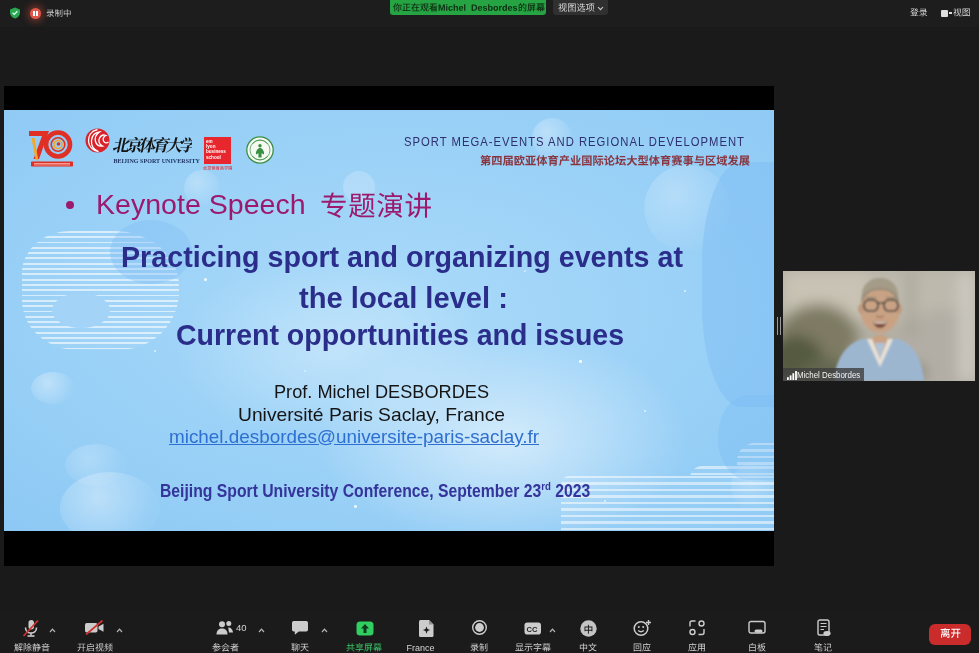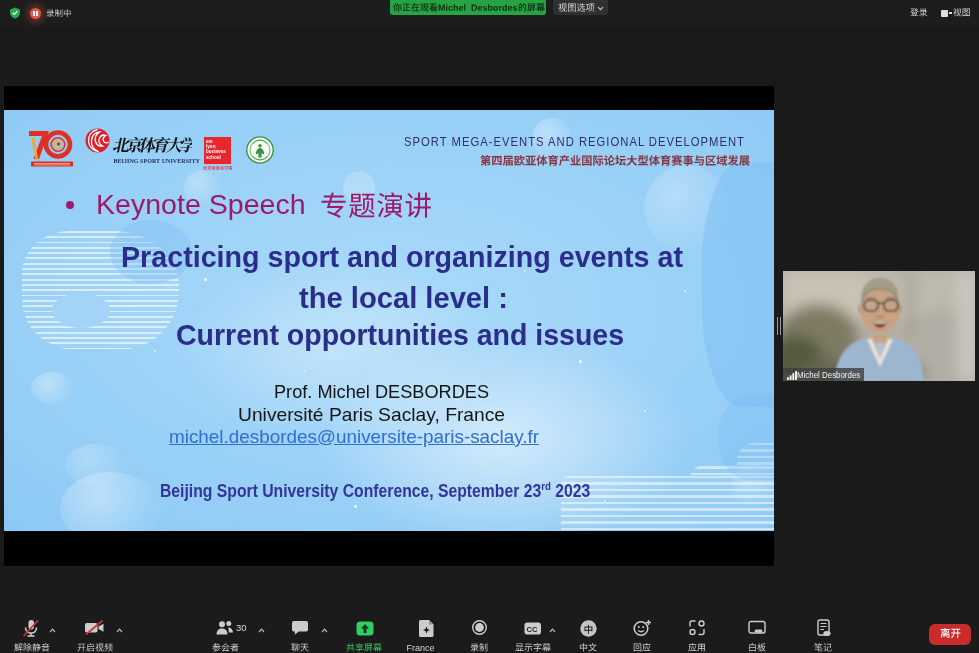--- a/index.html
+++ b/index.html
@@ -206,21 +206,21 @@
       </svg>
 <svg width="36" height="9.9" style="position:absolute;left:77px;top:32.5px;">
         <path transform="translate(0,7.7) scale(0.00900)" d="M649 -703V-418H369V-461V-703ZM52 -418V-346H288C274 -209 223 -75 54 28C74 41 101 66 114 84C299 -33 351 -189 365 -346H649V81H726V-346H949V-418H726V-703H918V-775H89V-703H293V-461L292 -418Z M1276 -311V75H1349V11H1810V73H1887V-311ZM1349 -57V-241H1810V-57ZM1436 -821C1457 -783 1482 -733 1495 -697H1154V-456C1154 -310 1143 -111 1036 31C1053 40 1085 67 1097 82C1203 -58 1227 -264 1230 -418H1869V-697H1541L1575 -708C1562 -744 1534 -800 1507 -841ZM1230 -627H1793V-488H1230Z M2450 -791V-259H2523V-725H2832V-259H2907V-791ZM2154 -804C2190 -765 2229 -710 2247 -673L2308 -713C2290 -748 2250 -800 2211 -838ZM2637 -649V-454C2637 -297 2607 -106 2354 25C2369 37 2393 65 2402 81C2552 2 2631 -105 2671 -214V-20C2671 47 2698 65 2766 65H2857C2944 65 2955 24 2965 -133C2946 -138 2921 -148 2902 -163C2898 -19 2893 8 2858 8H2777C2749 8 2741 0 2741 -28V-276H2690C2705 -337 2709 -397 2709 -452V-649ZM2063 -668V-599H2305C2247 -472 2142 -347 2039 -277C2050 -263 2068 -225 2074 -204C2113 -233 2152 -269 2190 -310V79H2261V-352C2296 -307 2339 -250 2359 -219L2407 -279C2388 -301 2318 -381 2280 -422C2328 -490 2369 -566 2397 -644L2357 -671L2343 -668Z M3701 -501C3699 -151 3688 -35 3446 30C3459 43 3477 67 3483 83C3743 9 3762 -129 3764 -501ZM3728 -84C3795 -34 3881 38 3923 82L3968 34C3925 -9 3837 -78 3770 -126ZM3428 -386C3376 -178 3261 -42 3049 25C3064 40 3081 65 3088 83C3315 3 3438 -144 3493 -371ZM3133 -397C3113 -323 3080 -248 3037 -197C3054 -189 3081 -172 3093 -162C3135 -217 3174 -301 3196 -383ZM3544 -609V-137H3608V-550H3854V-139H3922V-609H3742L3782 -714H3950V-781H3518V-714H3709C3699 -680 3686 -640 3672 -609ZM3114 -753V-529H3039V-461H3248V-158H3316V-461H3502V-529H3334V-652H3479V-716H3334V-841H3266V-529H3176V-753Z" fill="#d6d6d6"></path>
       </svg>
 <svg class="abs" style="left:214.5px;top:10px;" width="19" height="15" viewBox="0 0 19 15">
         <circle cx="7" cy="4.2" r="3" fill="#cccccc"></circle>
 <path d="M1.5 14.5 C1.5 10.5 4 8.6 7 8.6 C10 8.6 12.5 10.5 12.5 14.5 Z" fill="#cccccc"></path>
 <circle cx="13.8" cy="3.6" r="2.5" fill="#cccccc"></circle>
 <path d="M13.2 7.4 C15.8 7.3 17.8 9.3 18 12.6 L14 12.6" fill="#cccccc"></path>
       </svg>
-<div class="abs" style="left:236px;top:11.5px;font:9.5px 'Liberation Sans';color:#d6d6d6;">30</div>
+<div class="abs" style="left:236px;top:11.5px;font:9.5px 'Liberation Sans';color:#d6d6d6;">40</div>
 <svg class="abs" style="left:257.5px;top:17.5px;" width="7" height="5" viewBox="0 0 7 5">
         <path d="M1 4 L3.5 1.2 L6 4" stroke="#b5b5b5" stroke-width="1.2" fill="none"></path>
       </svg>
 <svg width="27" height="9.9" style="position:absolute;left:211.5px;top:32.5px;">
         <path transform="translate(0,7.7) scale(0.00900)" d="M548 -401C480 -353 353 -308 254 -284C272 -269 291 -247 302 -231C404 -260 530 -310 610 -368ZM635 -284C547 -219 381 -166 239 -140C254 -124 272 -100 282 -82C433 -115 598 -174 698 -253ZM761 -177C649 -69 422 -8 176 17C191 34 205 62 213 82C470 50 703 -18 829 -144ZM179 -591C202 -599 233 -602 404 -611C390 -578 374 -547 356 -517H53V-450H307C237 -365 145 -299 39 -253C56 -239 85 -209 96 -194C216 -254 322 -338 401 -450H606C681 -345 801 -250 915 -199C926 -218 950 -246 966 -261C867 -298 761 -370 691 -450H950V-517H443C460 -548 476 -581 489 -615L769 -628C795 -605 817 -583 833 -564L895 -609C840 -670 728 -754 637 -810L579 -771C617 -746 659 -717 699 -686L312 -672C375 -710 439 -757 499 -808L431 -845C359 -775 260 -710 228 -693C200 -676 177 -665 157 -663C165 -643 175 -607 179 -591Z M1157 58C1195 44 1251 40 1781 -5C1804 25 1824 54 1838 79L1905 38C1861 -37 1766 -145 1676 -225L1613 -191C1652 -155 1692 -113 1728 -71L1273 -36C1344 -102 1415 -182 1477 -264H1918V-337H1089V-264H1375C1310 -175 1234 -96 1207 -72C1176 -43 1153 -24 1131 -19C1140 1 1153 41 1157 58ZM1504 -840C1414 -706 1238 -579 1042 -496C1060 -482 1086 -450 1097 -431C1155 -458 1211 -488 1264 -521V-460H1741V-530H1277C1363 -586 1440 -649 1503 -718C1563 -656 1647 -588 1741 -530C1795 -496 1853 -466 1910 -443C1922 -463 1947 -494 1963 -509C1801 -565 1638 -674 1546 -769L1576 -809Z M2837 -806C2802 -760 2764 -715 2722 -673V-714H2473V-840H2399V-714H2142V-648H2399V-519H2054V-451H2446C2319 -369 2178 -302 2032 -252C2047 -236 2070 -205 2080 -189C2142 -213 2204 -239 2264 -269V80H2339V47H2746V76H2823V-346H2408C2463 -379 2517 -414 2569 -451H2946V-519H2657C2748 -595 2831 -679 2901 -771ZM2473 -519V-648H2697C2650 -602 2599 -559 2544 -519ZM2339 -123H2746V-18H2339ZM2339 -183V-282H2746V-183Z" fill="#d6d6d6"></path>
       </svg>
 <svg class="abs" style="left:291px;top:9.5px;" width="18" height="15" viewBox="0 0 18 15">
         <path d="M2.8 1 h12.4 a1.8 1.8 0 0 1 1.8 1.8 v7 a1.8 1.8 0 0 1 -1.8 1.8 h-7.4 l-4 3.2 v-3.2 h-1 a1.8 1.8 0 0 1 -1.8 -1.8 v-7 a1.8 1.8 0 0 1 1.8 -1.8 Z" fill="#cccccc"></path>
       </svg>
 <svg class="abs" style="left:320.5px;top:17.5px;" width="7" height="5" viewBox="0 0 7 5">

